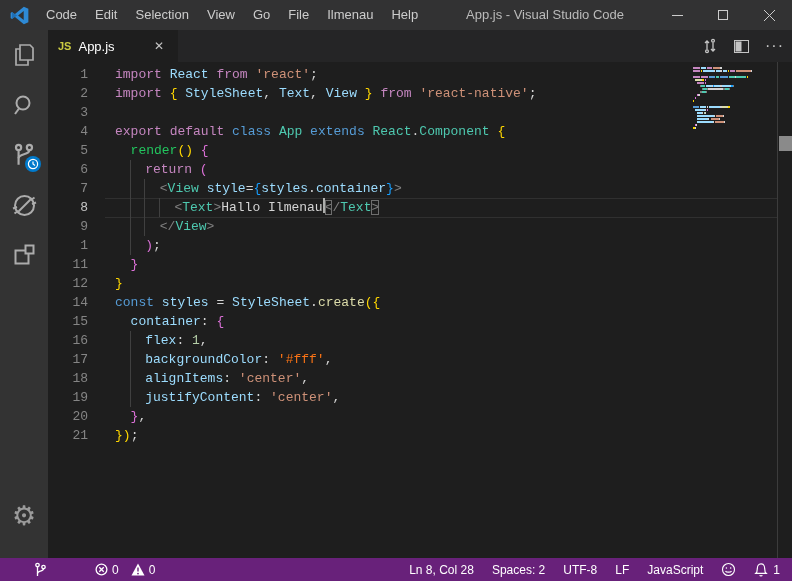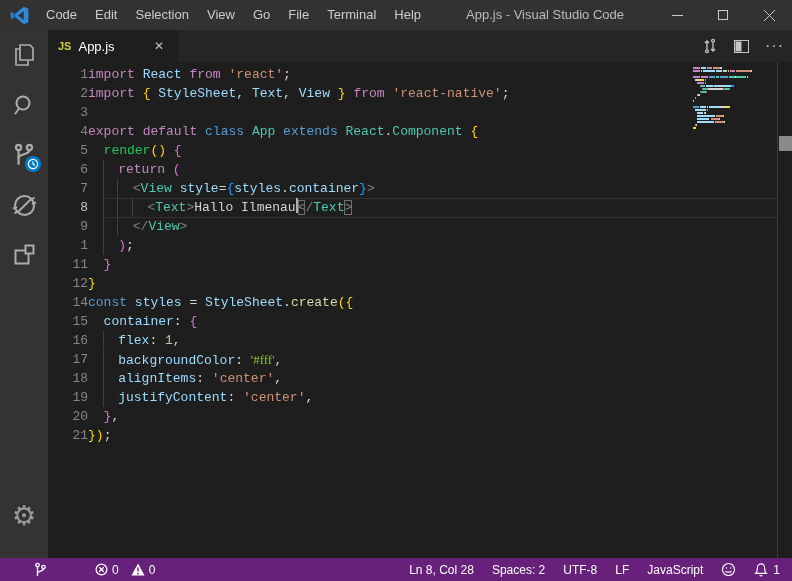--- a/index.html
+++ b/index.html
@@ -38,21 +38,21 @@
     background:#007ACC; display:flex; align-items:center; justify-content:center; }
   
   #editor { position:absolute; left:48px; top:62px; width:744px; height:496px; background:#1E1E1E; overflow:hidden; }
   #current-line { position:absolute; left:57px; top:136px; width:672px; height:20px;
     border-top:1px solid #303030; border-bottom:1px solid #303030; z-index:0; }
   #code-lines { position:absolute; left:0; top:3px; width:744px; z-index:1; }
   .line { display:flex; height:19px; font-family:"Liberation Mono","DejaVu Sans Mono",monospace;
     font-size:13px; line-height:19px; }
   .gutter { width:40px; text-align:right; color:#858585; flex:none; }
   .gutter.active { color:#C6C6C6; }
-  .code { white-space:pre; color:#D4D4D4; }
+  .code { white-space:pre; margin-left:27px; color:#D4D4D4; }
   .ind { display:inline-block; width:2ch; }
   .ind.g { border-left:1px solid #404040; margin-left:-1px; }
   .boxed { outline:1px solid #6e6e6e; outline-offset:-1px; }
   .cursor { display:inline-block; width:2px; height:15px; background:#AEAFAD; vertical-align:-2px; }
   
   #minimap { position:absolute; left:645px; top:5px; width:84px; height:120px; overflow:hidden; z-index:2; }
   .mm-line { height:3px; white-space:nowrap; overflow:hidden; }
   .mm-t { display:inline-block; height:2px; vertical-align:top; }
   #ruler-border { position:absolute; left:729px; top:0; width:0; height:496px; border-left:1px solid #3C3C3C; }
   #ruler-cursor-marker { position:absolute; left:731px; top:74px; width:13px; height:15px; background:#8A8A8A; }
@@ -79,21 +79,21 @@
         <path fill="#1F6FB5" d="M2.5 7.6 L9 12 L2.5 16.4 Z"></path>
       </svg>
     </div>
     <div class="menus">
       <span class="menu-item">Code</span>
       <span class="menu-item">Edit</span>
       <span class="menu-item">Selection</span>
       <span class="menu-item">View</span>
       <span class="menu-item">Go</span>
       <span class="menu-item">File</span>
-      <span class="menu-item">Terminal</span>
+      <span class="menu-item">Ilmenau</span>
       <span class="menu-item">Help</span>
     </div>
     <span class="win-title">App.js - Visual Studio Code</span>
     <div class="win-controls">
       <div class="win-btn">
         <svg width="11" height="11" viewBox="0 0 11 11" class="ico">
             <line x1="0" y1="5.5" x2="11" y2="5.5" stroke="#CCCCCC" stroke-width="1"></line>
           </svg>
       </div>
       <div class="win-btn">
@@ -250,21 +250,21 @@
         <div class="line">
           <div class="gutter">15</div>
           <div class="code"><span class="ind">  </span><span style="color: rgb(156, 220, 254);">container</span><span style="color: rgb(212, 212, 212);">:</span><span style="color: rgb(212, 212, 212);"> </span><span style="color: rgb(218, 112, 214);">{</span></div>
         </div>
         <div class="line">
           <div class="gutter">16</div>
           <div class="code"><span class="ind">  </span><span class="ind g">  </span><span style="color: rgb(156, 220, 254);">flex</span><span style="color: rgb(212, 212, 212);">:</span><span style="color: rgb(212, 212, 212);"> </span><span style="color: rgb(181, 206, 168);">1</span><span style="color: rgb(212, 212, 212);">,</span></div>
         </div>
         <div class="line">
           <div class="gutter">17</div>
-          <div class="code"><span class="ind">  </span><span class="ind g">  </span><span style="color: rgb(156, 220, 254);">backgroundColor</span><span style="color: rgb(212, 212, 212);">:</span><span style="color: rgb(212, 212, 212);"> </span><span style="color: #84cc16; font-family: Liberation Serif, serif;">'#fff'</span><span style="color: rgb(212, 212, 212);">,</span></div>
+          <div class="code"><span class="ind">  </span><span class="ind g">  </span><span style="color: rgb(156, 220, 254);">backgroundColor</span><span style="color: rgb(212, 212, 212);">:</span><span style="color: rgb(212, 212, 212);"> </span><span style="color: #f97316;">'#fff'</span><span style="color: rgb(212, 212, 212);">,</span></div>
         </div>
         <div class="line">
           <div class="gutter">18</div>
           <div class="code"><span class="ind">  </span><span class="ind g">  </span><span style="color: rgb(156, 220, 254);">alignItems</span><span style="color: rgb(212, 212, 212);">:</span><span style="color: rgb(212, 212, 212);"> </span><span style="color: rgb(206, 145, 120);">'center'</span><span style="color: rgb(212, 212, 212);">,</span></div>
         </div>
         <div class="line">
           <div class="gutter">19</div>
           <div class="code"><span class="ind">  </span><span class="ind g">  </span><span style="color: rgb(156, 220, 254);">justifyContent</span><span style="color: rgb(212, 212, 212);">:</span><span style="color: rgb(212, 212, 212);"> </span><span style="color: rgb(206, 145, 120);">'center'</span><span style="color: rgb(212, 212, 212);">,</span></div>
         </div>
         <div class="line">

